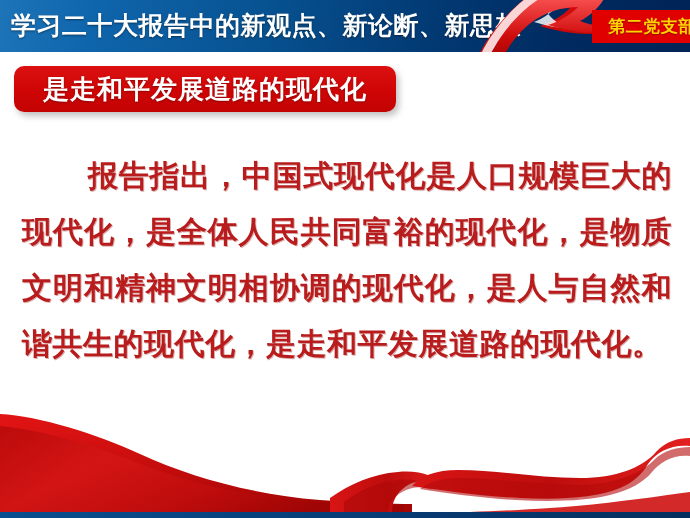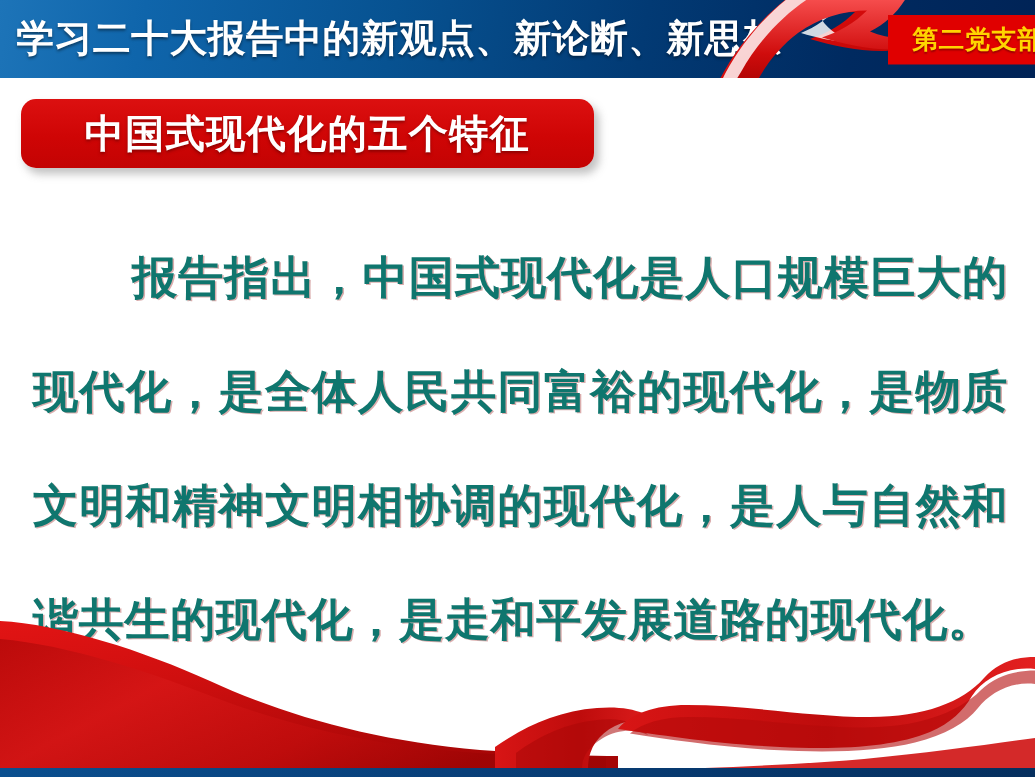--- a/index.html
+++ b/index.html
@@ -114,24 +114,24 @@
     white-space: nowrap;
     text-shadow: 0 1px 2px rgba(90,0,0,0.55);
   }
 
   
   .body-text {
     position: absolute;
     left: 22px;
     top: 148px;
     width: 650px;
-    color: #0f766e;
+    color: #b91c1c;
     font-size: 30px;
     font-weight: bold;
-    line-height: 76px;
+    line-height: 56px;
     text-align: justify;
     text-align-last: left;
     text-indent: 66px;
     letter-spacing: 0.5px;
     text-shadow: 1px 1px 0 rgba(150,20,20,0.35);
     font-family: "DejaVu Sans", "Liberation Sans", sans-serif;
   }
 
   
   .bottom-deco {
@@ -180,21 +180,21 @@
       </svg>
     </div>
 
     <div class="party-badge">
       <span class="party-badge-text">第二党支部</span>
     </div>
   </div>
 
   <div class="title-pill-wrap">
     <div class="title-pill">
-      <span class="title-pill-text">中国式现代化的五个特征</span>
+      <span class="title-pill-text">是走和平发展道路的现代化</span>
     </div>
   </div>
 
   <div class="body-text">报告指出，中国式现代化是人口规模巨大的现代化，是全体人民共同富裕的现代化，是物质文明和精神文明相协调的现代化，是人与自然和谐共生的现代化，是走和平发展道路的现代化。</div>
 
   <div class="bottom-deco">
     <svg width="690" height="112" viewBox="0 0 690 112" preserveAspectRatio="none" xmlns="http://www.w3.org/2000/svg">
       <defs>
         <linearGradient id="sk1" x1="0" y1="0" x2="0.7" y2="1">
           <stop offset="0%" stop-color="#e21414"></stop>

